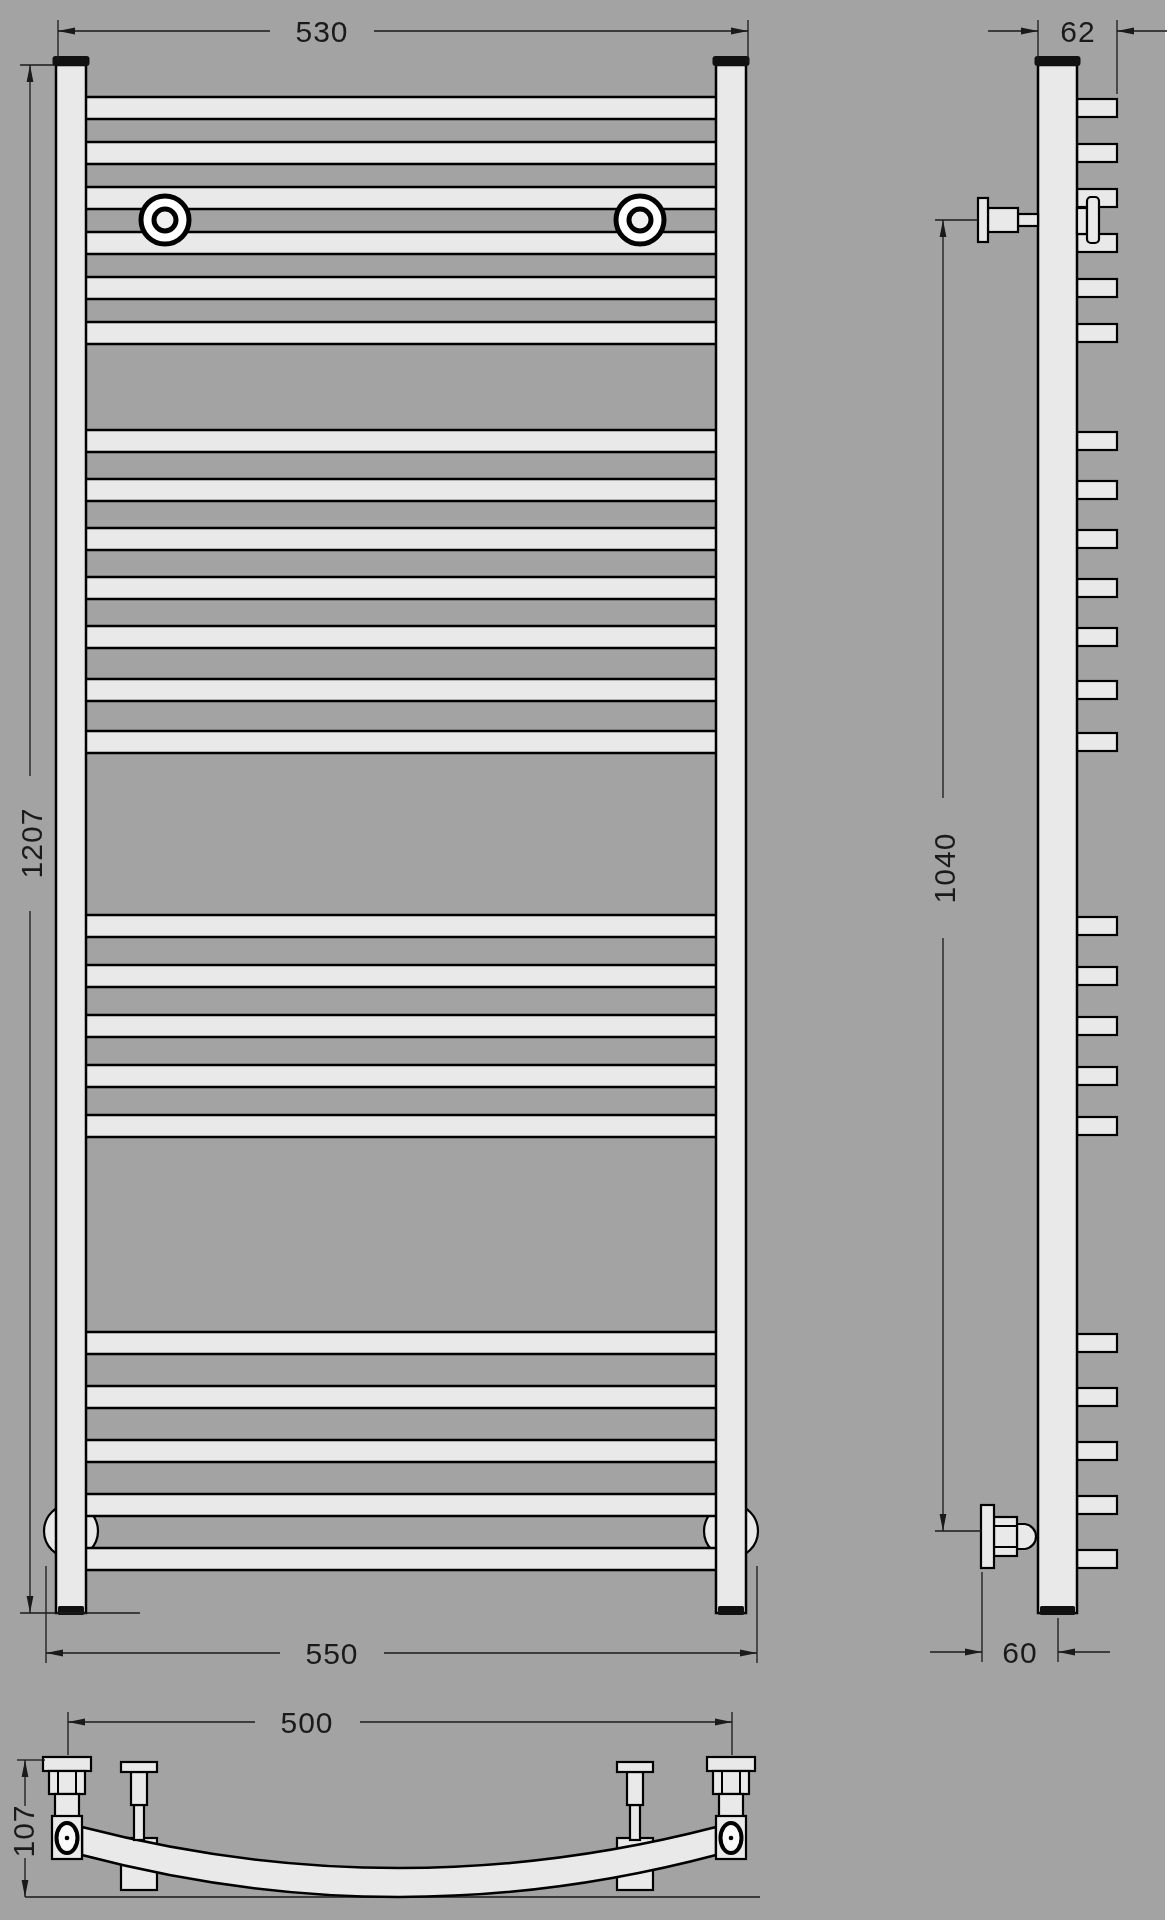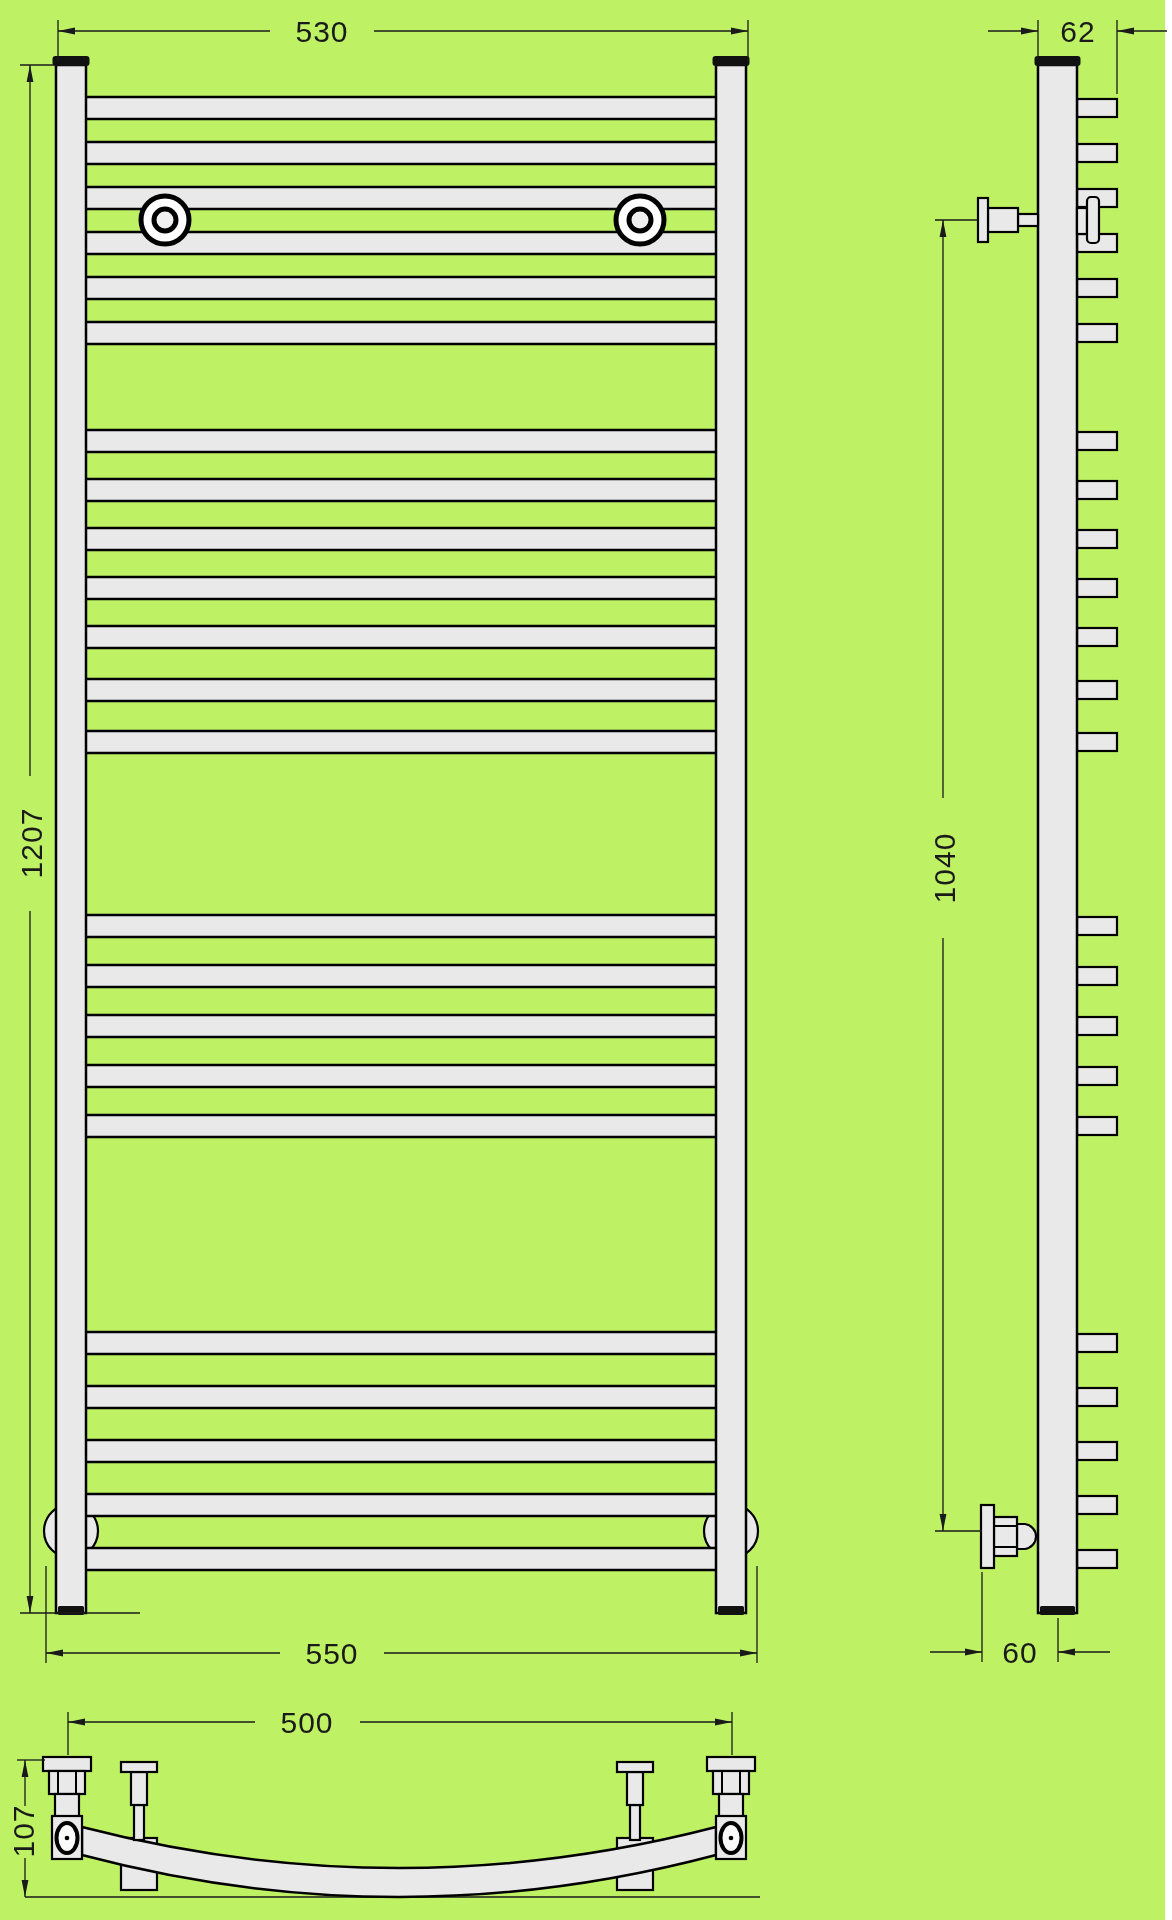--- a/index.html
+++ b/index.html
@@ -1,16 +1,16 @@
 <!DOCTYPE html>
 <html><head>
 <meta charset="utf-8">
 <style>
   html,body{margin:0;padding:0;background:#ffffff;}
-  .stage{width:1165px;height:1920px;position:relative;background:#bef264;}
+  .stage{width:1165px;height:1920px;position:relative;background:#a3a3a3;}
   svg{display:block;}
   .outline{fill:#e9e9e9;stroke:#000;stroke-width:2.5;}
   .outline-thin{fill:#e9e9e9;stroke:#000;stroke-width:2.2;}
   .cap{fill:#111;stroke:none;}
   .dim{stroke:#1a1a1a;stroke-width:1.3;fill:none;}
   .arr{fill:#1a1a1a;stroke:none;}
   .dimtext{font-family:"Liberation Sans",sans-serif;font-size:30px;fill:#1a1a1a;letter-spacing:1px;}
   .detail{stroke:#000;stroke-width:2;fill:none;}
 </style>
 </head>

